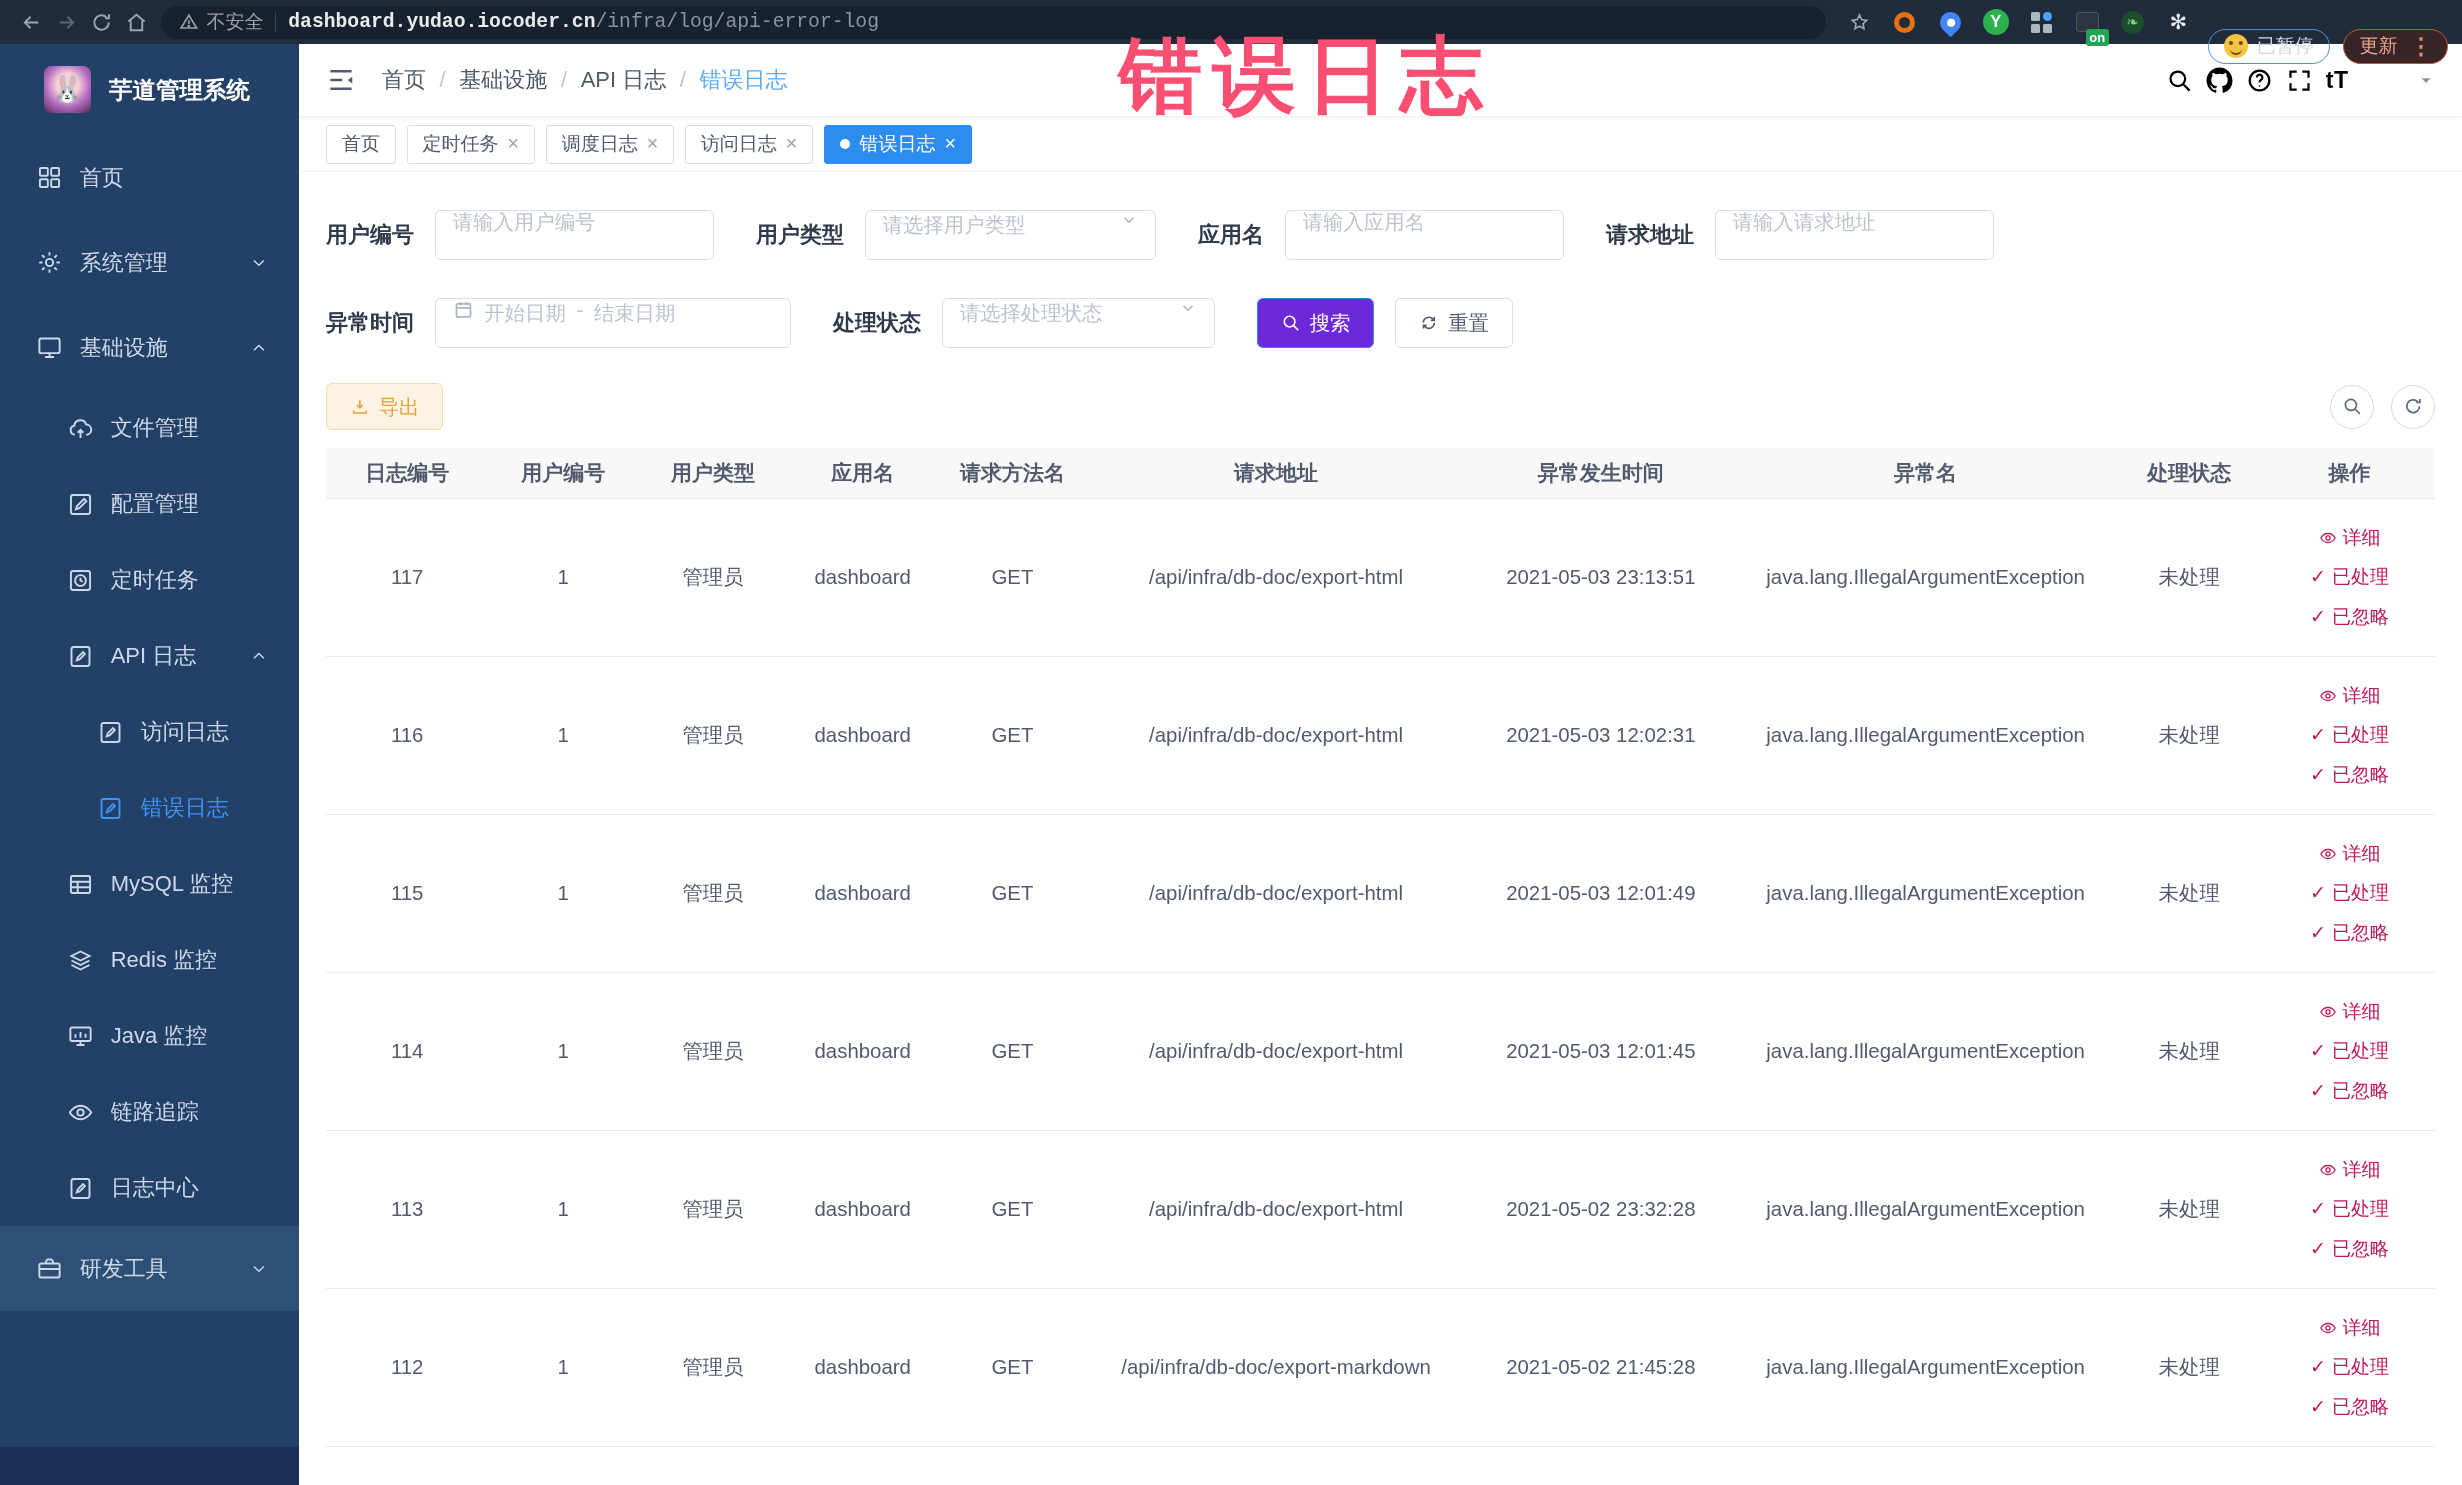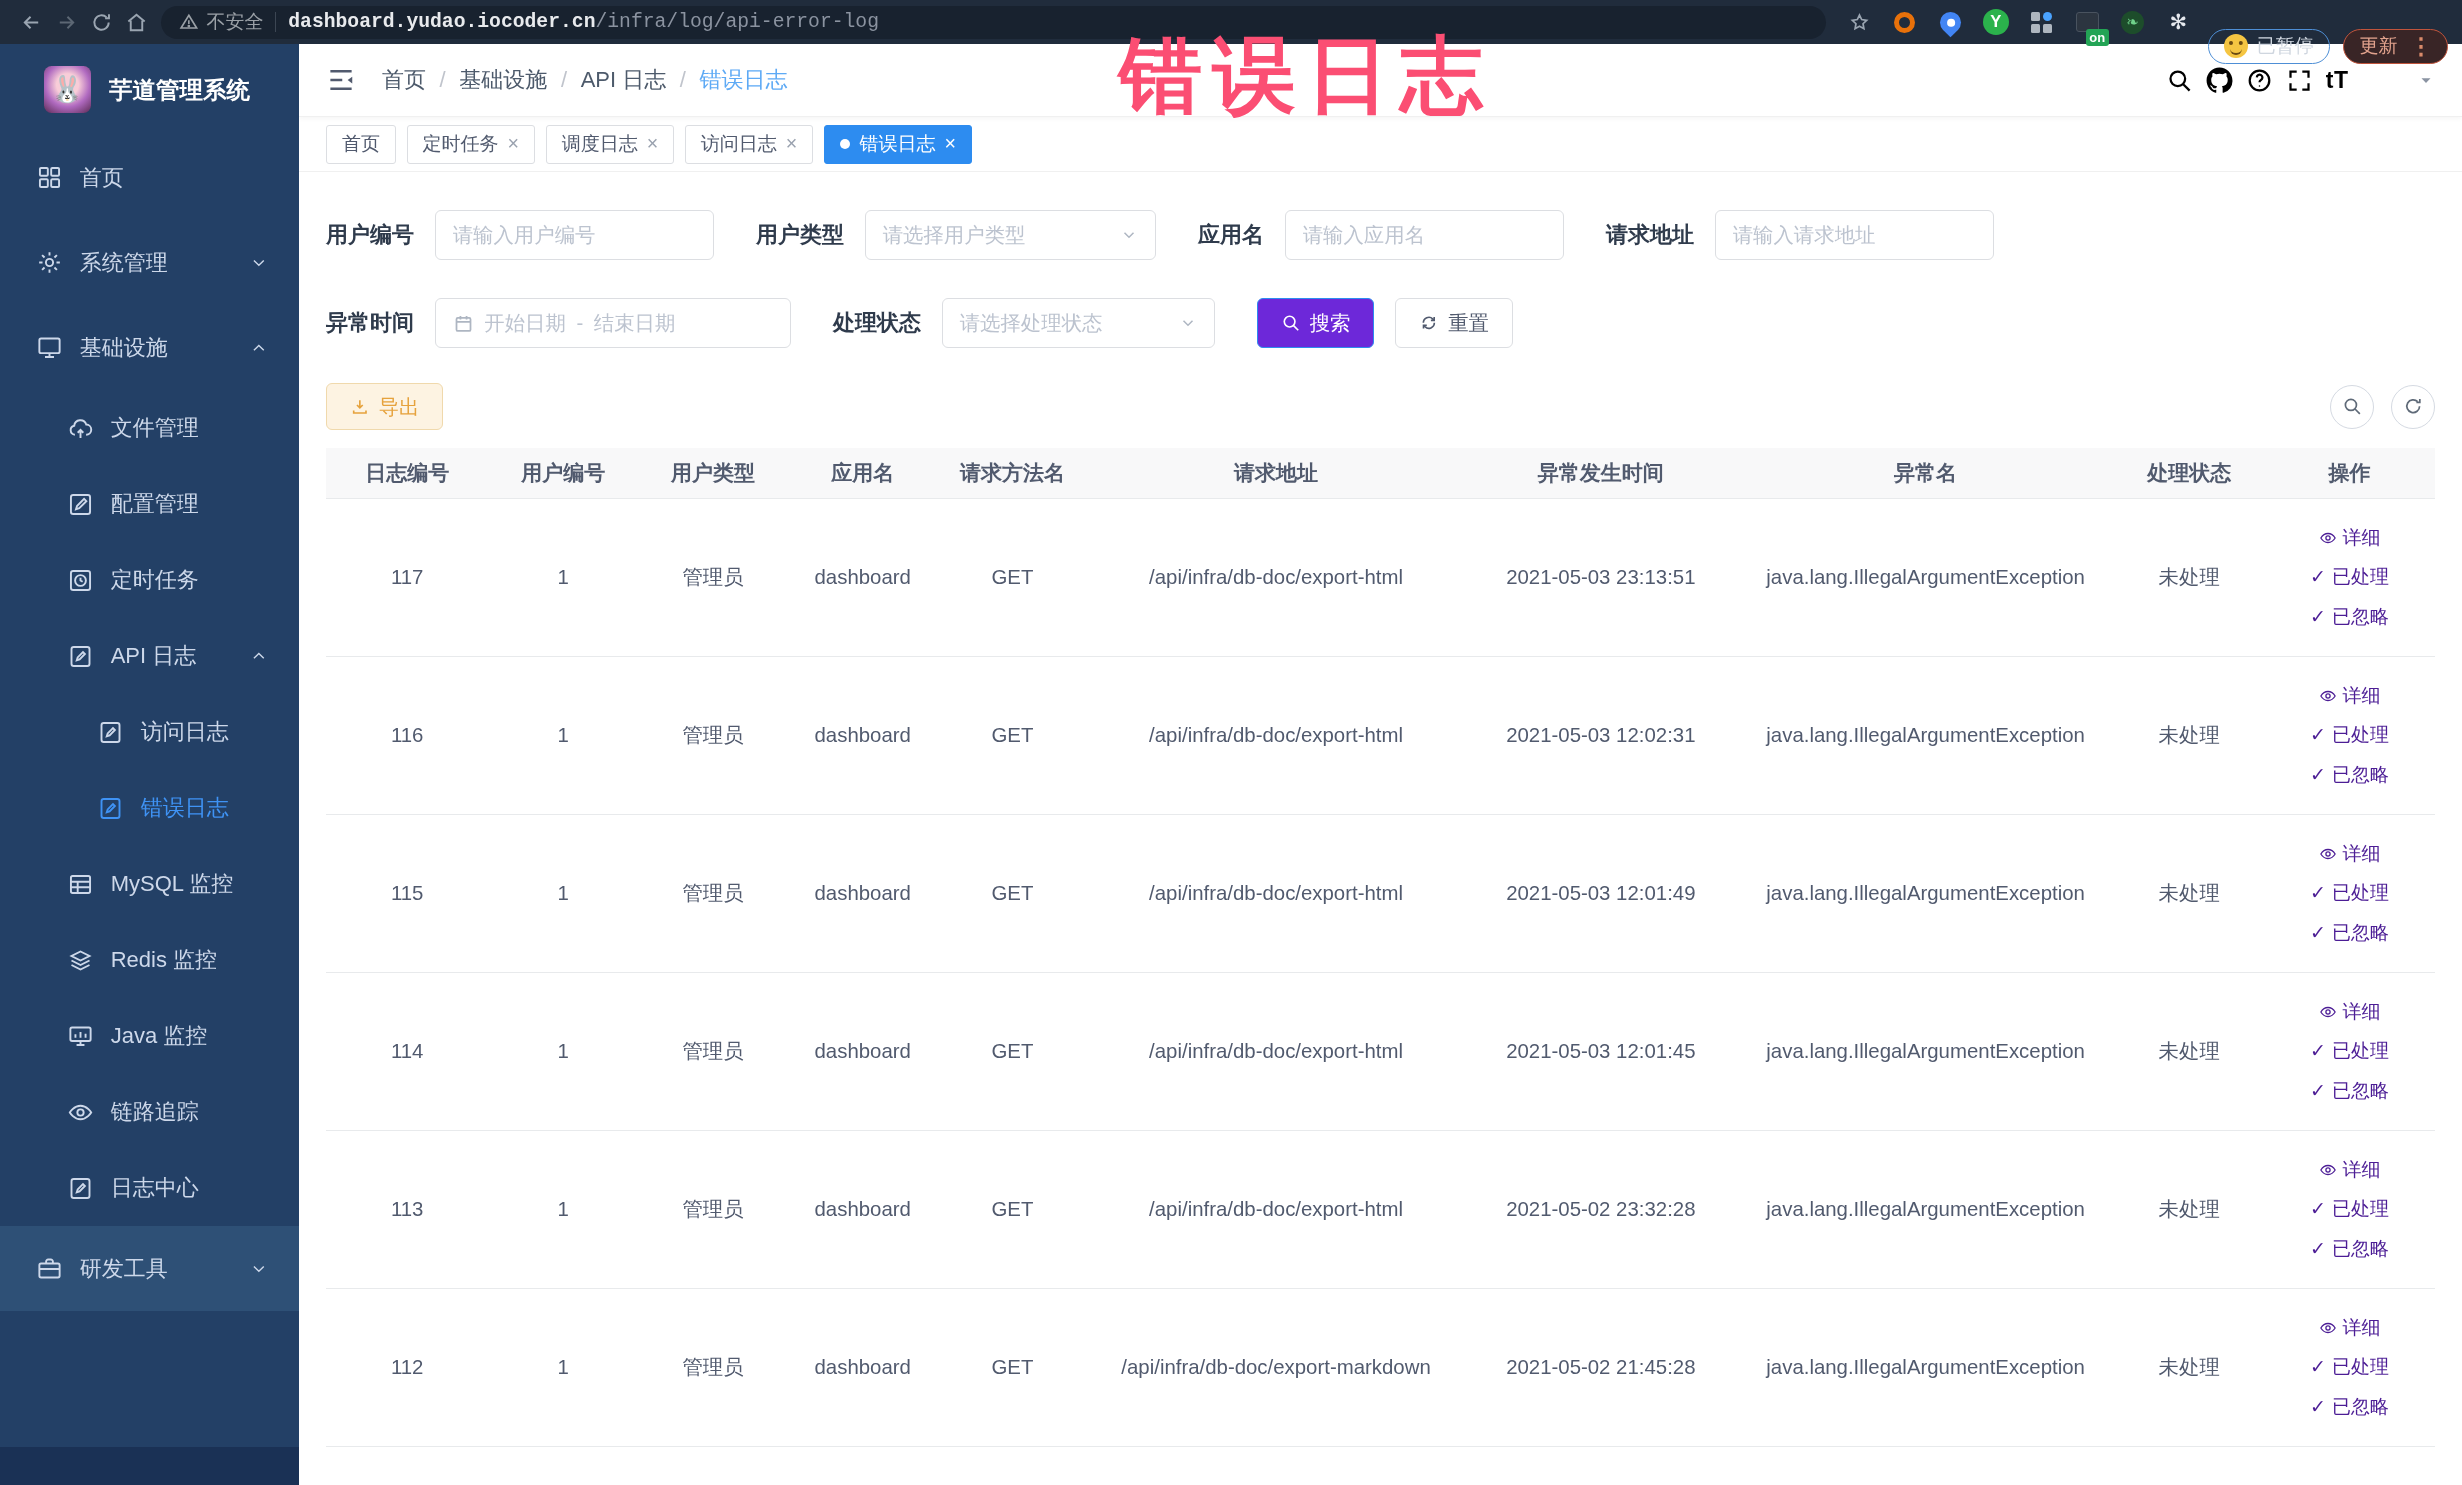--- a/index.html
+++ b/index.html
@@ -110,21 +110,21 @@
   .tab.active .tab-close { color:#fff; }
   .tab-dot { width:10.6px; height:10.6px; border-radius:50%; background:#fff; }
 
   .content { flex:1 1 auto; padding:0 27px; position:relative; overflow:hidden; }
 
   
   .filter-row { display:flex; align-items:center; margin-top:38px; }
   .filter-item { display:flex; align-items:center; margin-right:42px; }
   .filter-label { font-size:22px; font-weight:700; color:#2f3b4c; margin-right:21px; white-space:nowrap; }
   .ipt { height:50px; border:1.5px solid #dcdee2; border-radius:6px; background:#fff;
-    display:flex; align-items:center; padding:0 16.7px; font-size:20.4px; color:#515a6e; }
+    display:flex; align-items:flex-start; padding:0 16.7px; font-size:20.4px; color:#515a6e; }
   .ipt input { border:none; outline:none; width:100%; font-size:20.4px; color:#515a6e;
     font-family:"Liberation Sans", sans-serif; background:transparent; }
   .ipt input::placeholder { color:#bcc3cf; }
   .ipt.text { width:279px; }
   .ipt.select { width:291px; justify-content:space-between; color:#bcc3cf; }
   .ipt.select .chev { color:#aeb6c2; display:flex; }
   .ipt.select .chev svg { width:18px; height:18px; }
   .ipt.daterange { width:356px; color:#bcc3cf; gap:10.6px; }
   .ipt.daterange .cal { display:flex; color:#aeb6c2; }
   .ipt.daterange .cal svg { width:21px; height:21px; }
@@ -144,21 +144,21 @@
   .circle-btn svg { width:20.4px; height:20.4px; }
 
   
   table.grid { width:100%; border-collapse:collapse; margin-top:18px; table-layout:fixed; }
   table.grid th { background:#f8f8f9; height:50px; font-size:21px; font-weight:700;
     color:#515a6e; text-align:center; border-bottom:0.8px solid #e8eaec; white-space:nowrap;
     overflow:hidden; }
   table.grid td { height:158px; text-align:center; font-size:20.4px; color:#515a6e;
     border-bottom:0.8px solid #e8eaec; white-space:nowrap; overflow:hidden; }
   .op-cell { display:flex; flex-direction:column; align-items:center; gap:1.5px; }
-  .op-link { display:flex; align-items:center; gap:6px; color:#4c1d95; font-size:19px;
+  .op-link { display:flex; align-items:center; gap:6px; color:#be185d; font-size:19px;
     line-height:38px; cursor:pointer; }
   .op-link svg { width:18px; height:18px; }
   .op-check { font-size:19px; }
 
   
   .watermark { position:absolute; top:21px; left:1119px; z-index:60; color:#fb4e73;
     font-size:83px; font-weight:700; letter-spacing:10.6px; white-space:nowrap;
     pointer-events:none; }
 </style>
 </head>

